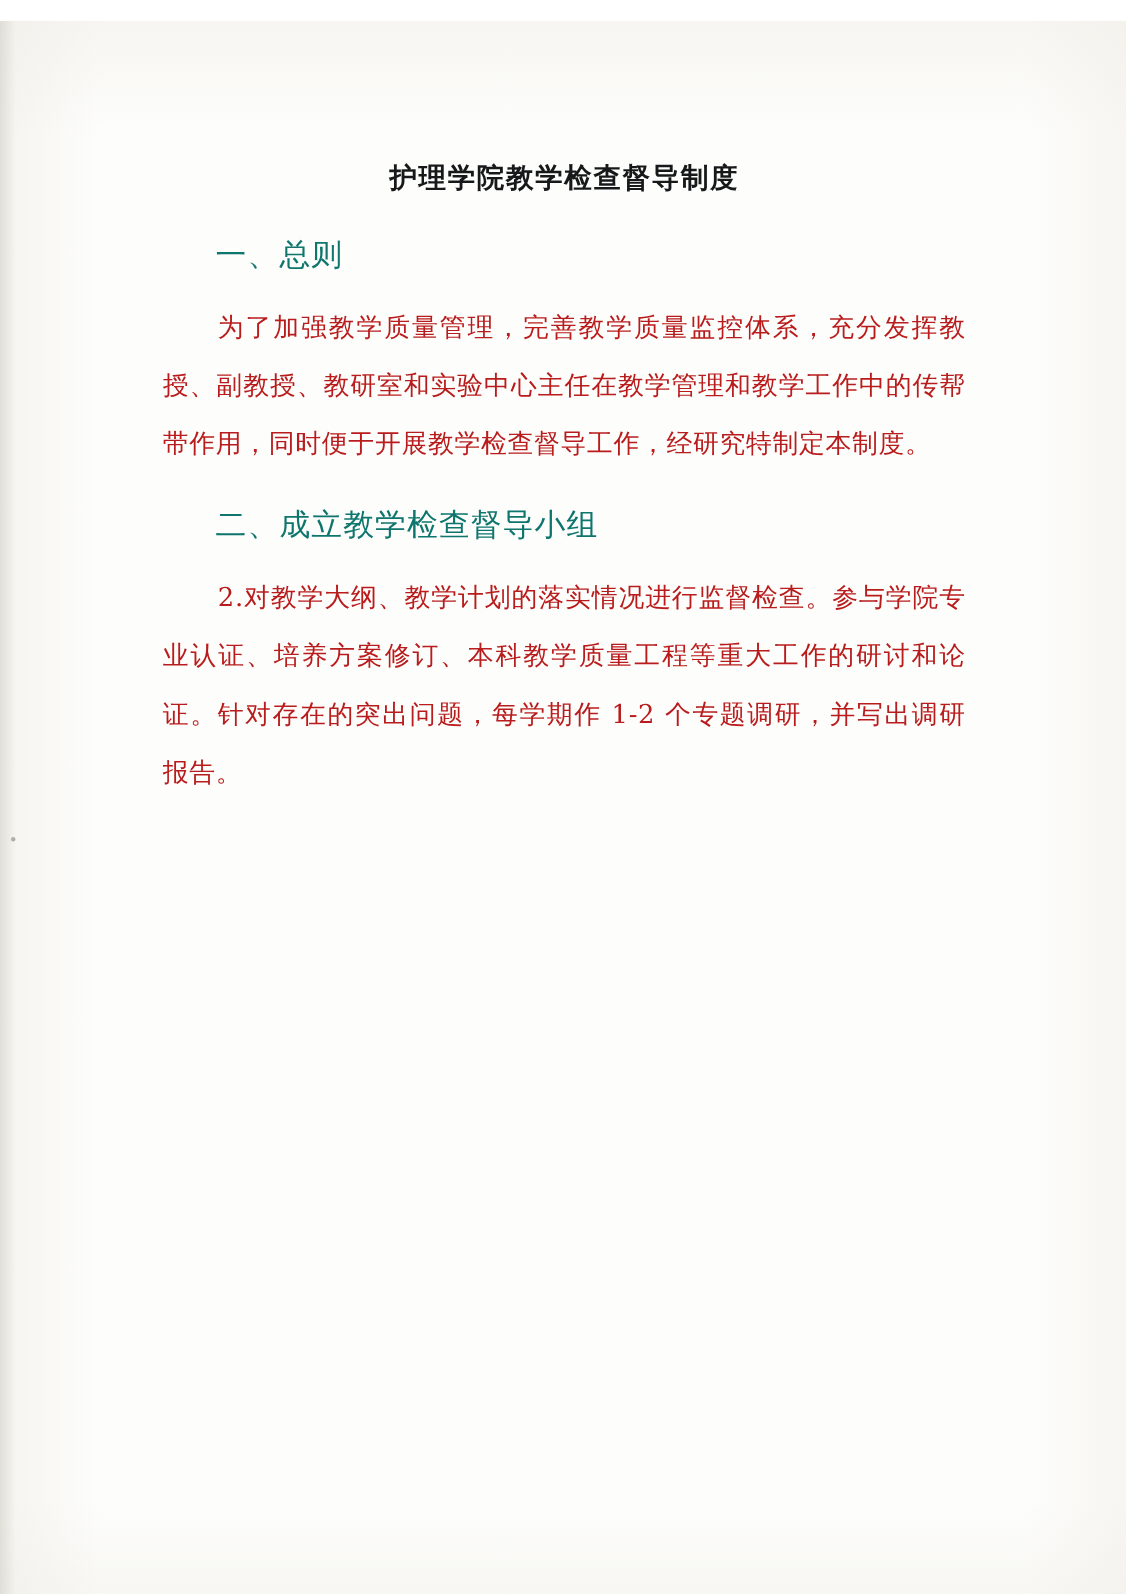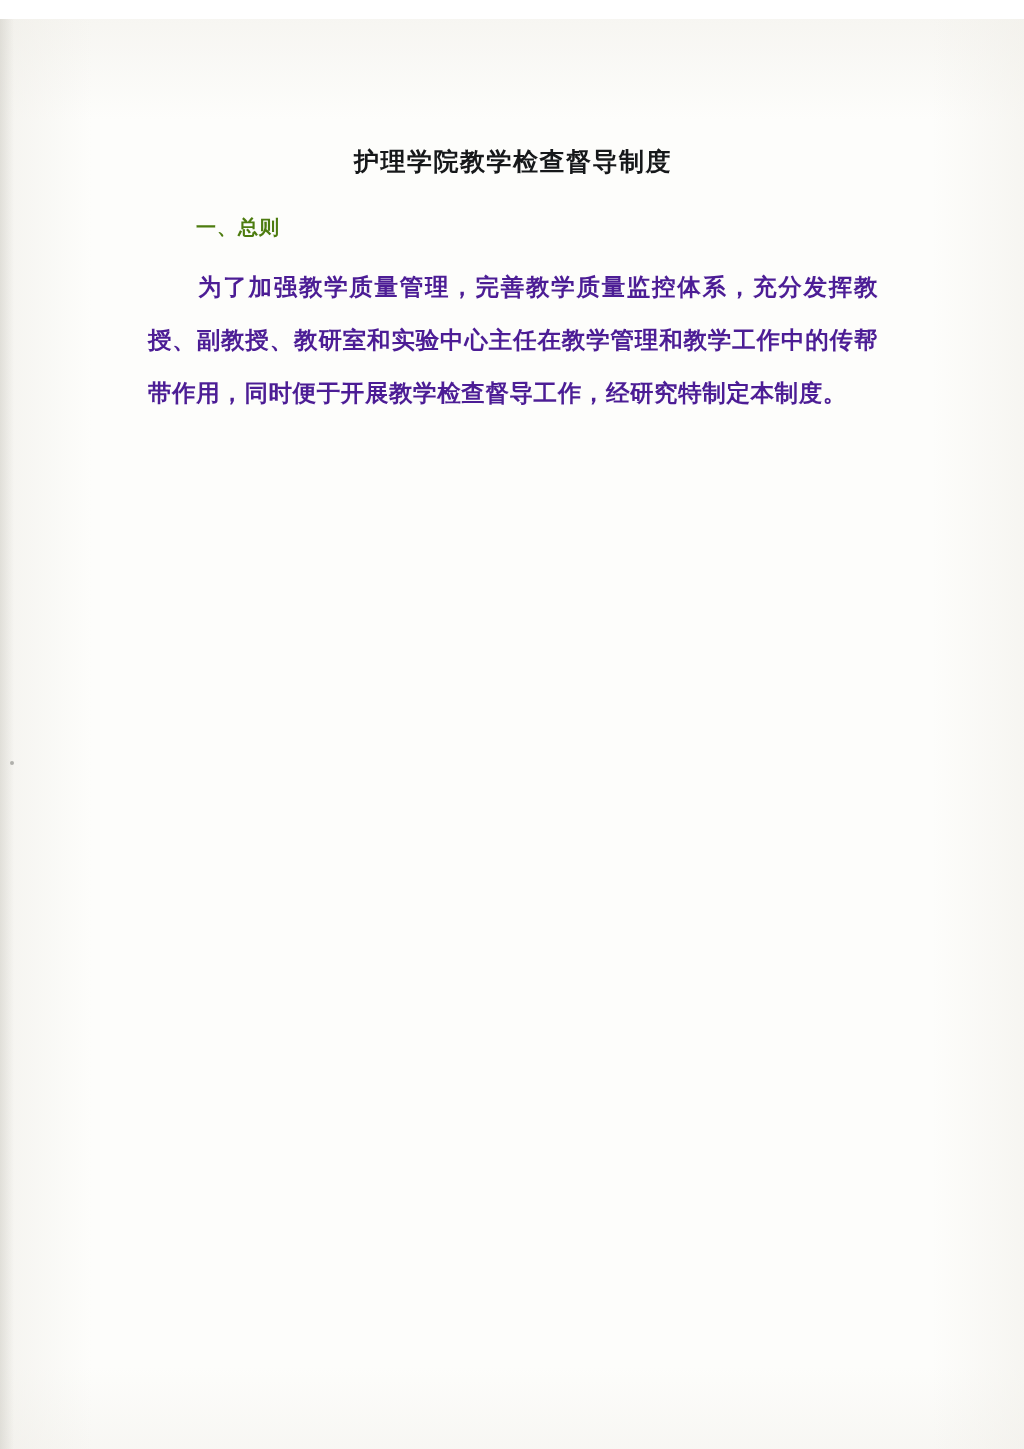--- a/index.html
+++ b/index.html
@@ -42,35 +42,34 @@
     text-align: center;
     font-size: 25px;
     font-weight: bold;
     letter-spacing: 1.5px;
     margin-top: 128px;
     margin-bottom: 0;
     line-height: 1.2;
     color: #16181a;
   }
   .section-heading {
-    font-size: 20px;
-    font-weight: bold;
+    font-size: 28px;
+    font-weight: normal;
     letter-spacing: 1px;
     text-indent: 48px;
-    color: #4d7c0f;
+    color: #0f766e;
     line-height: 1.2;
   }
   .para {
     font-size: 23.5px;
     line-height: 53px;
     text-indent: 50px;
     text-align: justify;
     letter-spacing: 0.6px;
-    color: #4c1d95;
-    font-weight: bold;
+    color: #b91c1c;
   }
   .s-1 { margin-top: 38px; }
   .p-1 { margin-top: 22px; }
   .s-2 { margin-top: 30px; }
   .p-2 { margin-top: 18px; }
   .s-3 { margin-top: 28px; }
   .p-3 { margin-top: 18px; }
   .p-4 { margin-top: 24px; }
 
   
@@ -112,16 +111,18 @@
   <div class="edge-shadow-bottom"></div>
   <div class="stray-mark"></div>
 
   <div class="content">
 
     <h1 class="doc-title">护理学院教学检查督导制度</h1>
 
     <div class="section-heading s-1">一、总则</div>
     <p class="para p-1">为了加强教学质量管理，完善教学质量监控体系，充分发挥教授、副教授、教研室和实验中心主任在教学管理和教学工作中的传帮带作用，同时便于开展教学检查督导工作，经研究特制定本制度。</p>
 
+    <div class="section-heading s-2">二、成立教学检查督导小组</div>
 
+    <p class="para p-4">2.对教学大纲、教学计划的落实情况进行监督检查。参与学院专业认证、培养方案修订、本科教学质量工程等重大工作的研讨和论证。针对存在的突出问题，每学期作 1-2 个专题调研，并写出调研报告。</p>
 
   </div>
 </div>
 
 </body></html>

